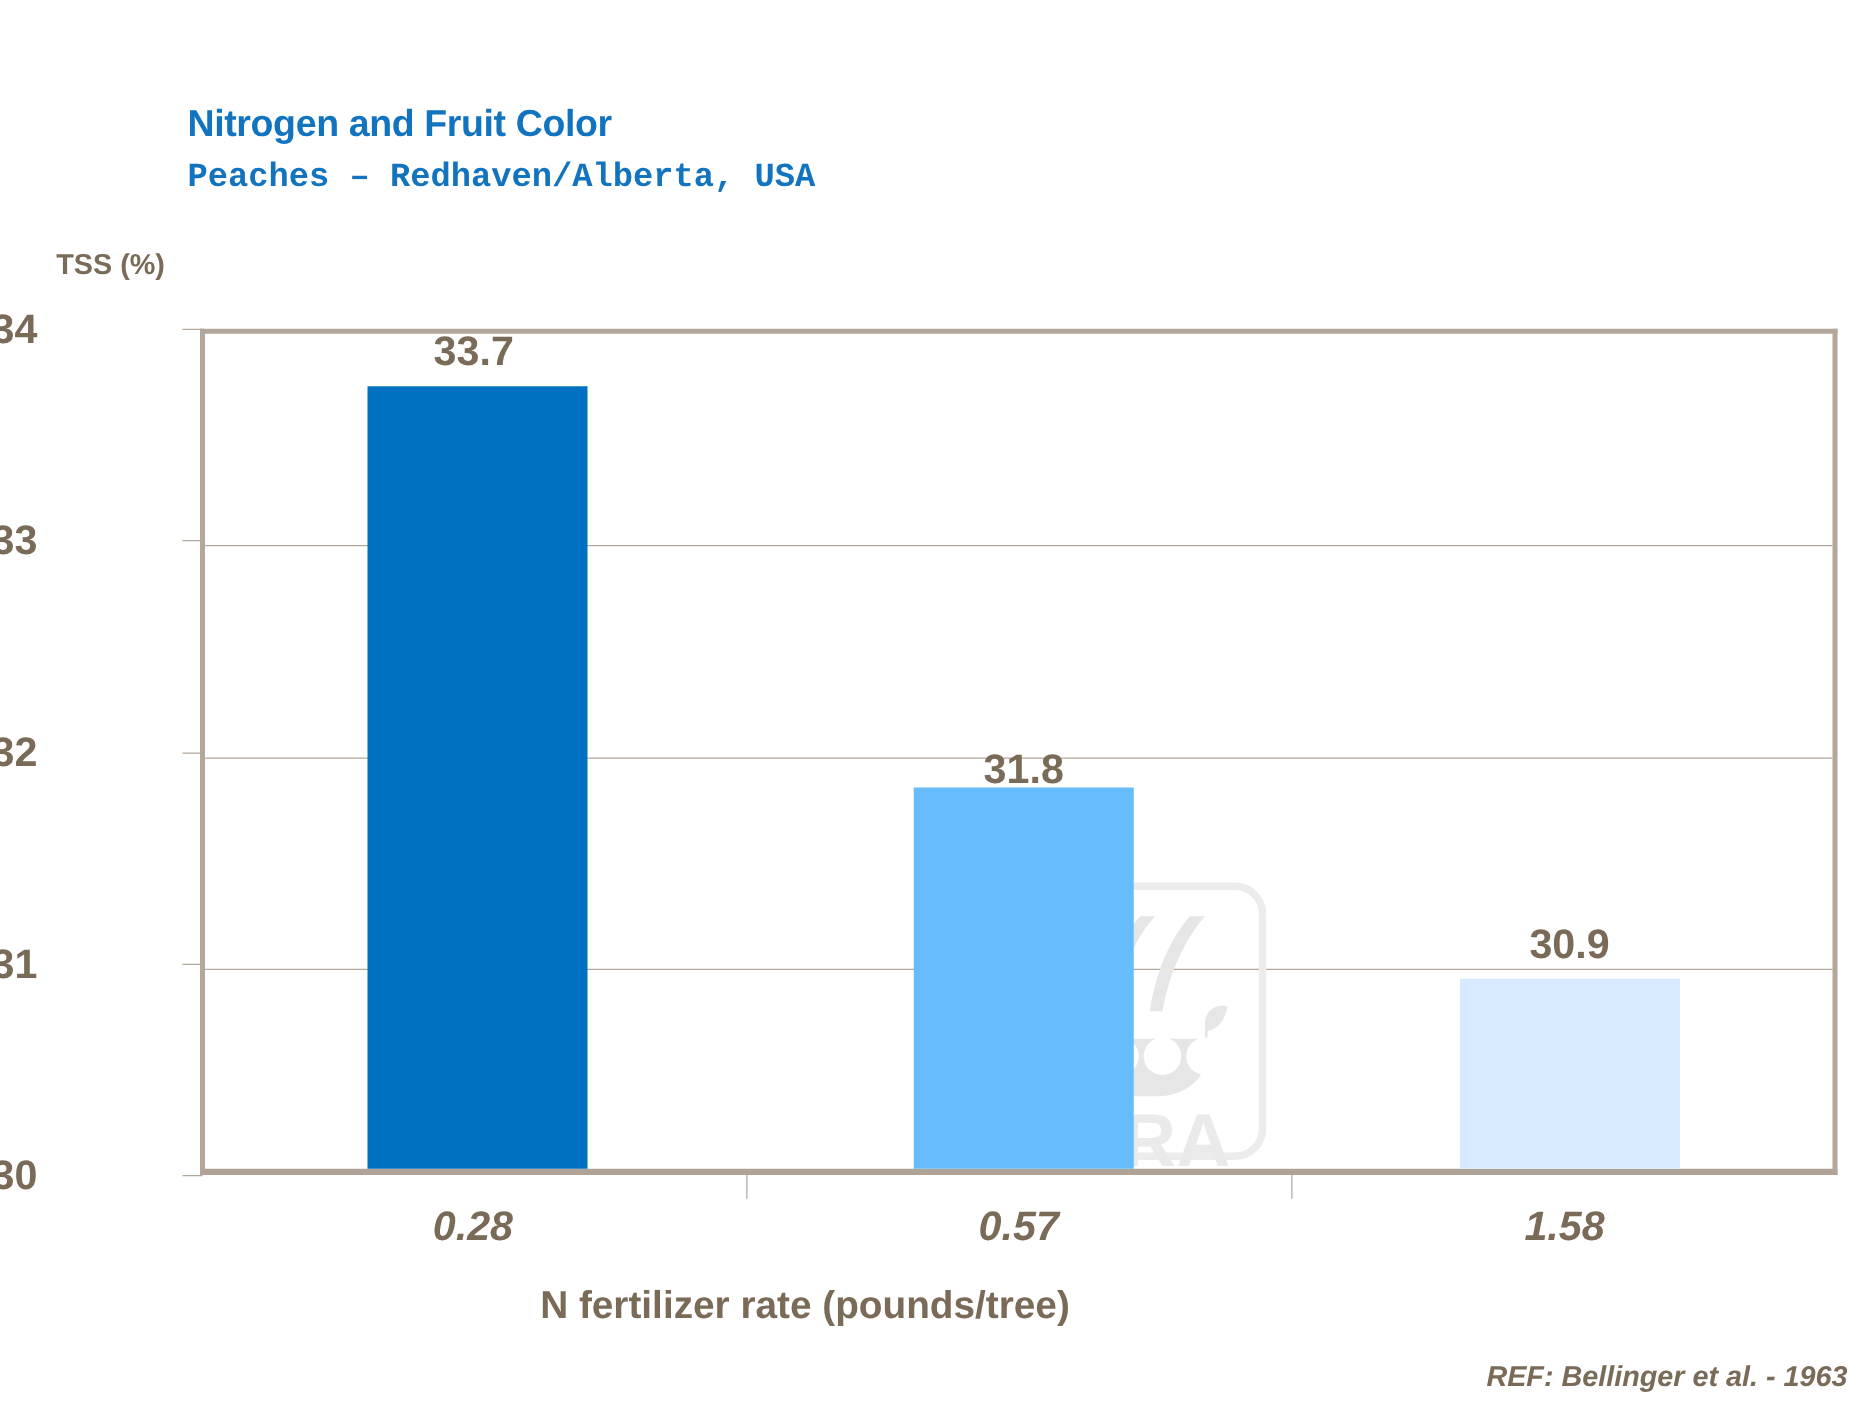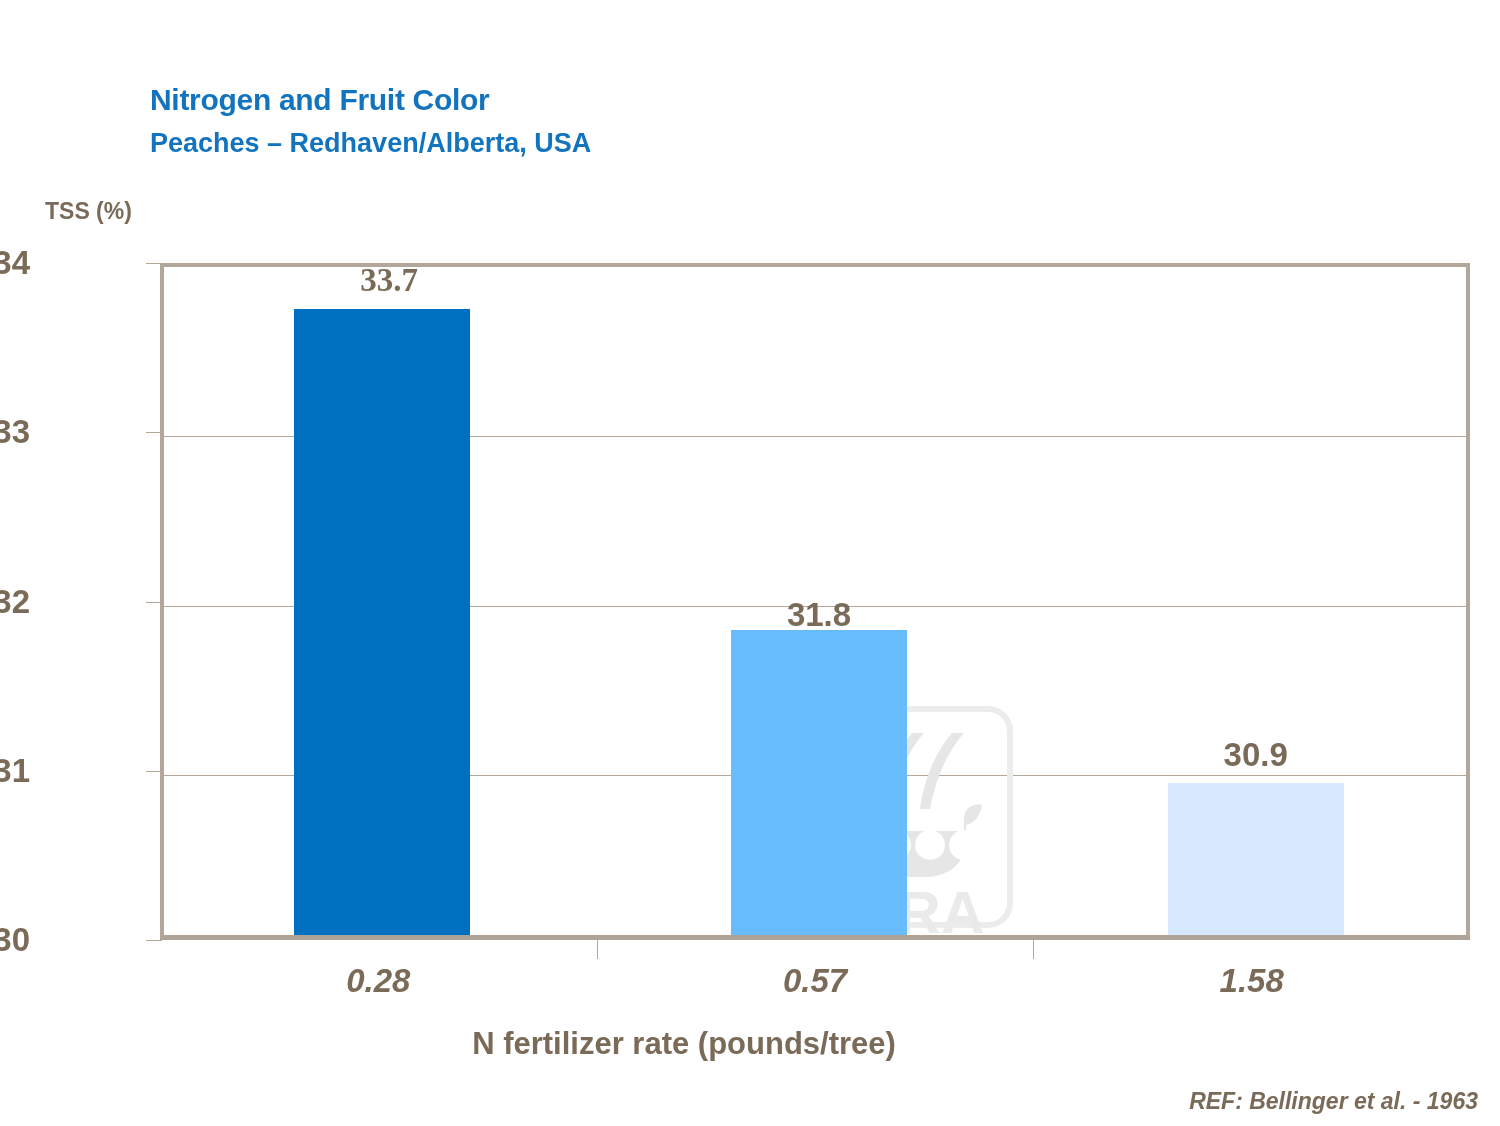--- a/index.html
+++ b/index.html
@@ -28,20 +28,21 @@
     margin-top: 17px;
   }
   #chart-subtitle {
     position: absolute;
     left: 150px;
     top: 128px;
     font-size: 27px;
     font-weight: bold;
     color: #1274BE;
     white-space: nowrap;
+    font-family: Liberation Mono, monospace;
   }
 
   
   #y-axis-title {
     position: absolute;
     left: 45px;
     top: 198px;
     font-size: 23px;
     font-weight: bold;
     color: #7A6A58;
@@ -49,21 +50,20 @@
   }
   #x-axis-title {
     position: absolute;
     left: 0;
     top: 1026px;
     width: 1288px;
     text-align: center;
     font-size: 31px;
     font-weight: bold;
     color: #7A6A58;
-    margin-left: 40px;
   }
   #reference-note {
     position: absolute;
     right: 22px;
     top: 1088px;
     font-size: 23px;
     font-weight: bold;
     font-style: italic;
     color: #7A6A58;
     white-space: nowrap;
@@ -192,21 +192,21 @@
         <circle cx="108" cy="140" r="15"></circle>
         <circle cx="142" cy="140" r="15"></circle>
         <circle cx="176" cy="140" r="15"></circle>
       </g>
       <text x="114" y="228" font-family="Liberation Sans, sans-serif" font-size="60" font-weight="bold" fill="#EAEAEA" text-anchor="middle">YARA</text>
     </svg>
   </div>
 
   <div id="bars-layer">
       <div class="bar" style="left: 130.333px; width: 176px; height: 626.225px; background: rgb(0, 112, 192);"></div>
-      <div class="bar-value-label" style="left: 225px; top: -5.225px; font-family: Liberation Serif, serif;">33.7</div>
+      <div class="bar-value-label" style="left: 215px; top: -5.225px;">33.7</div>
       <div class="bar" style="left: 567px; width: 176px; height: 304.65px; background: rgb(102, 188, 252);"></div>
       <div class="bar-value-label" style="left: 655px; top: 329px;">31.8</div>
       <div class="bar" style="left: 1003.67px; width: 176px; height: 152.325px; background: rgb(214, 233, 254);"></div>
       <div class="bar-value-label" style="left: 1091.67px; top: 468.675px; text-align: right;">30.9</div>
     </div>
 </div>
 
 <div id="y-ticks-layer">
     <div class="y-tick-label" style="top: 940px;">30</div>
     <div class="y-tick-mark" style="top: 940px;"></div>

